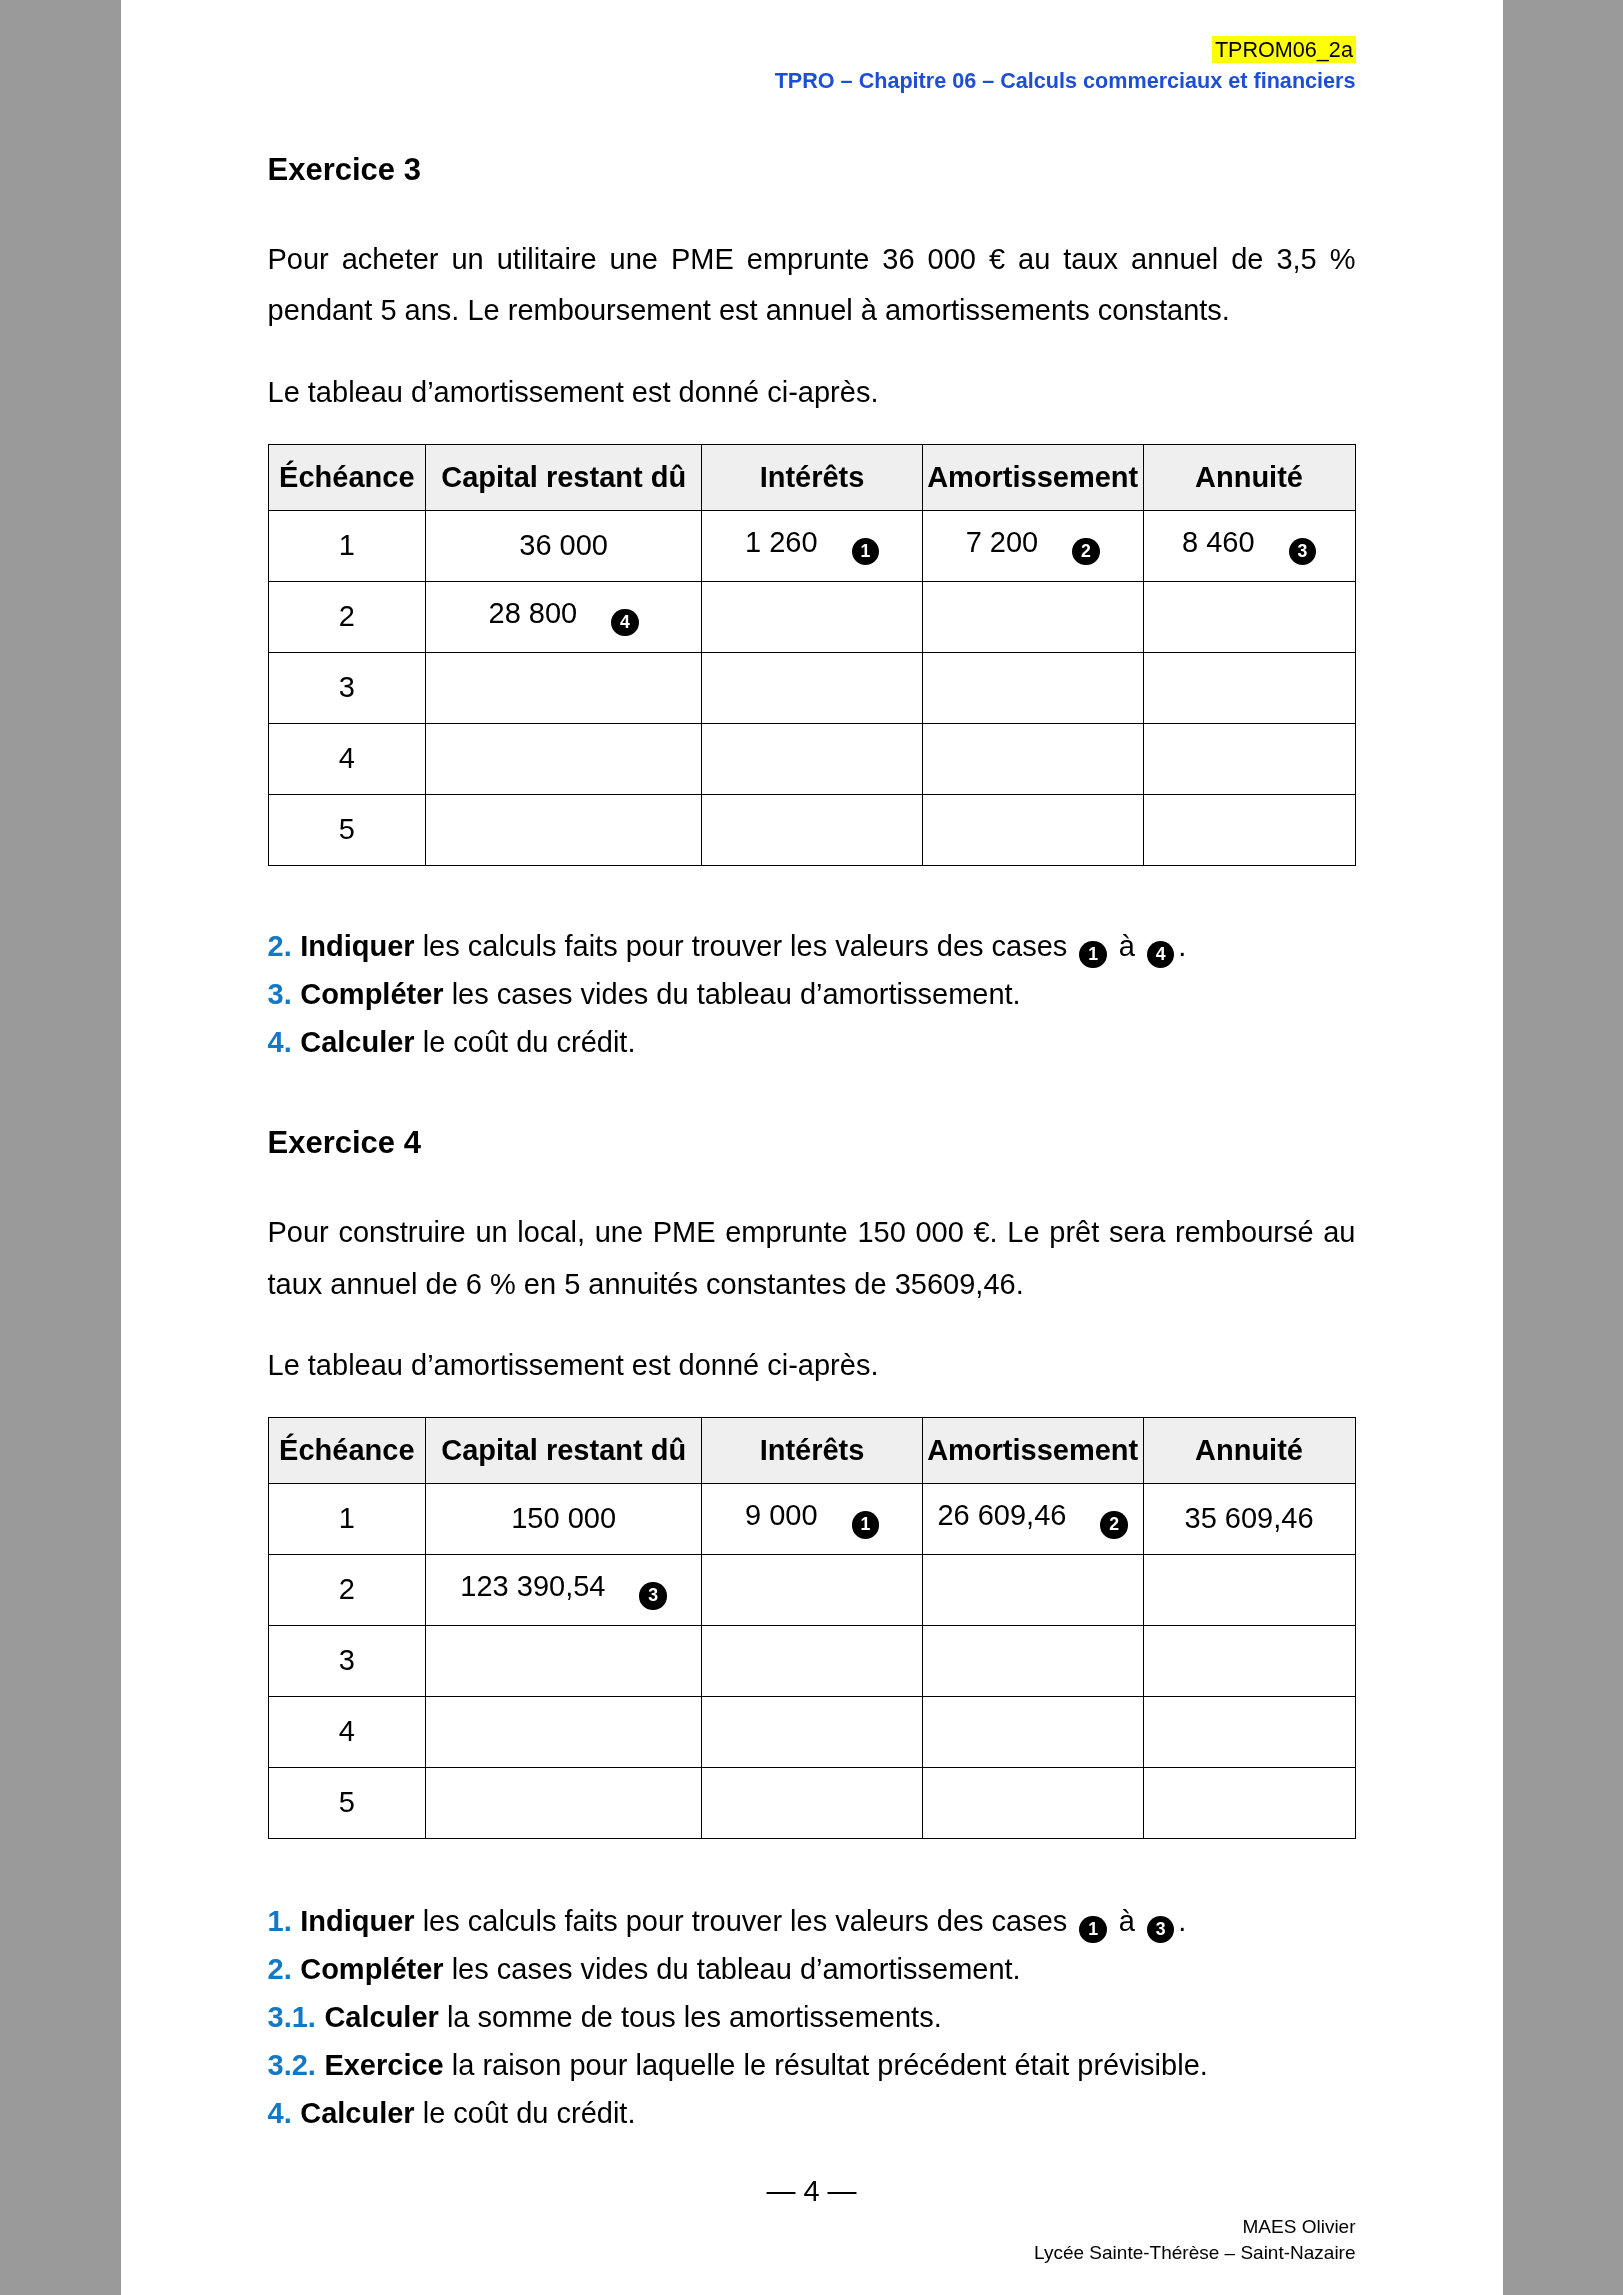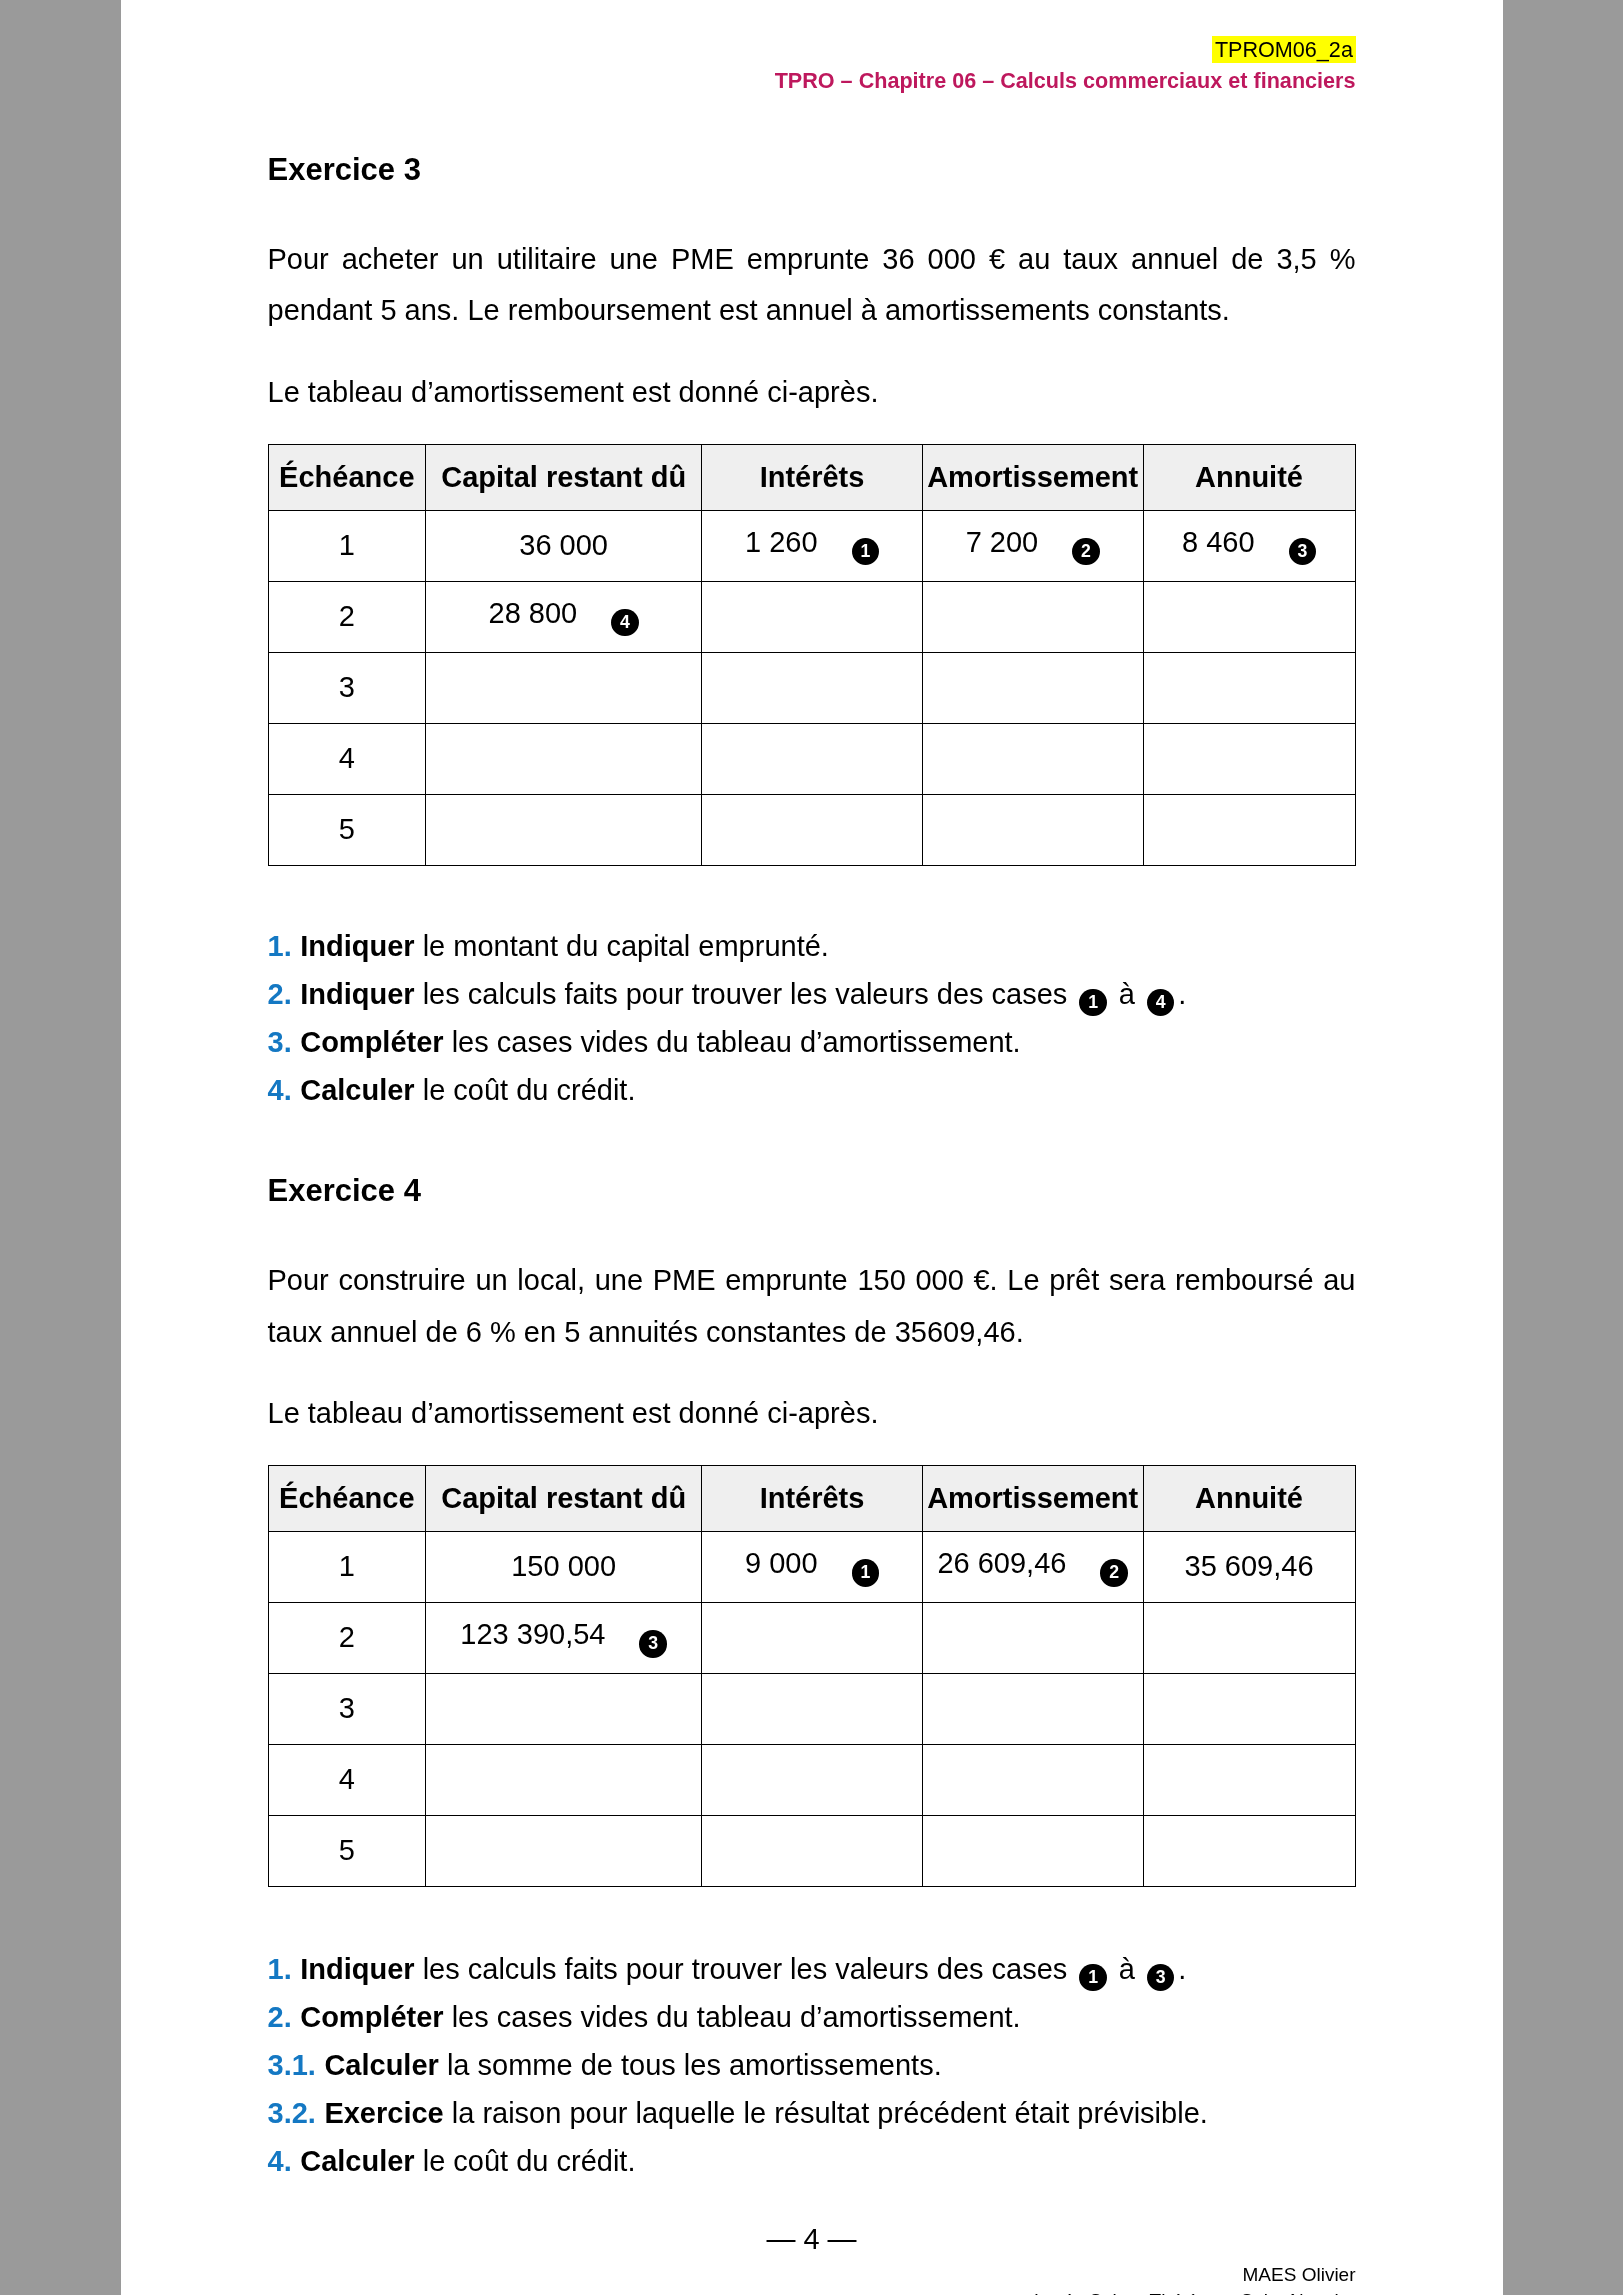--- a/index.html
+++ b/index.html
@@ -12,21 +12,21 @@
     padding:36px 147px 0 147px;
     font-family:"Liberation Sans","DejaVu Sans",sans-serif;
     font-size:29px;
     color:#000;
     overflow:hidden;
   }
   
   .doc-header{text-align:right;line-height:1.3;}
   .doc-code{font-size:21.6px;}
   .doc-code .hl{background:#ffff00;padding:0.7px 2.6px;}
-  .doc-title{font-size:21.6px;font-weight:bold;color:#be185d;margin-top:2.6px;}
+  .doc-title{font-size:21.6px;font-weight:bold;color:#1d4ed8;margin-top:2.6px;}
   
   .ex-title{
     color:#000000;font-size:31px;font-weight:bold;
     margin:0;line-height:1.1;
   }
   .ex3-title{margin-top:58px;}
   .ex4-title{margin-top:60px;}
   
   .intro{margin:47px 0 0 0;text-align:justify;line-height:1.78;}
   .note{margin:38px 0 0 0;line-height:1.2;}
@@ -139,21 +139,20 @@
           <td><span>5</span></td>
           <td><span></span></td>
           <td><span></span></td>
           <td><span></span></td>
           <td><span></span></td>
         </tr>
       </tbody>
     </table>
 
     <div class="questions">
-      <div class="q"><span class="qnum">1.</span><span class="qverb">Indiquer</span><span> le montant du capital emprunté.</span></div>
       <div class="q"><span class="qnum">2.</span><span class="qverb">Indiquer</span><span> les calculs faits pour trouver les valeurs des cases </span><span class="badge ibadge">1</span><span> à </span><span class="badge ibadge">4</span><span>.</span></div>
       <div class="q"><span class="qnum">3.</span><span class="qverb">Compléter</span><span> les cases vides du tableau d’amortissement.</span></div>
       <div class="q"><span class="qnum">4.</span><span class="qverb">Calculer</span><span> le coût du crédit.</span></div>
     </div>
   </section>
 
   <section>
     <h2 class="ex-title ex4-title">Exercice 4</h2>
 
     <p class="intro">Pour construire un local, une PME emprunte 150 000 €. Le prêt sera remboursé au taux annuel de 6 % en 5 annuités constantes de 35609,46.</p>

